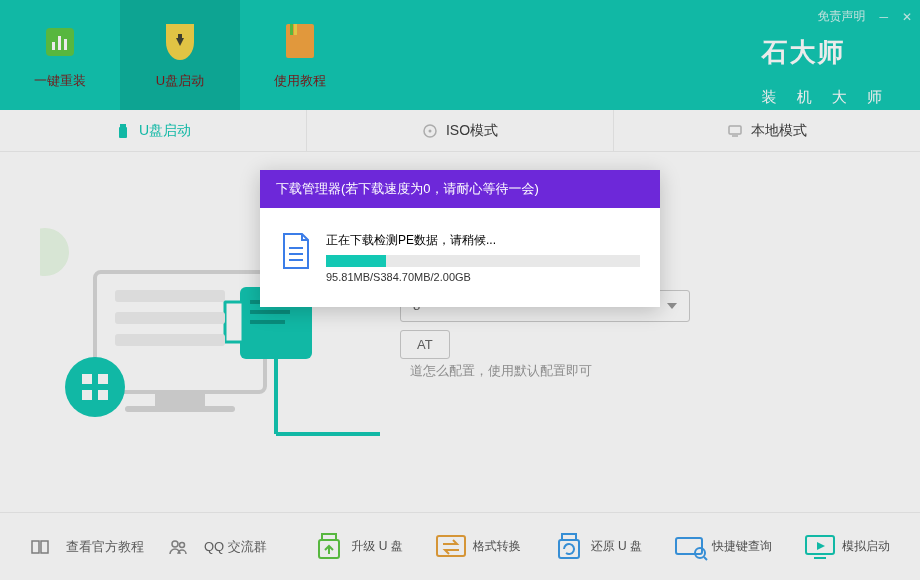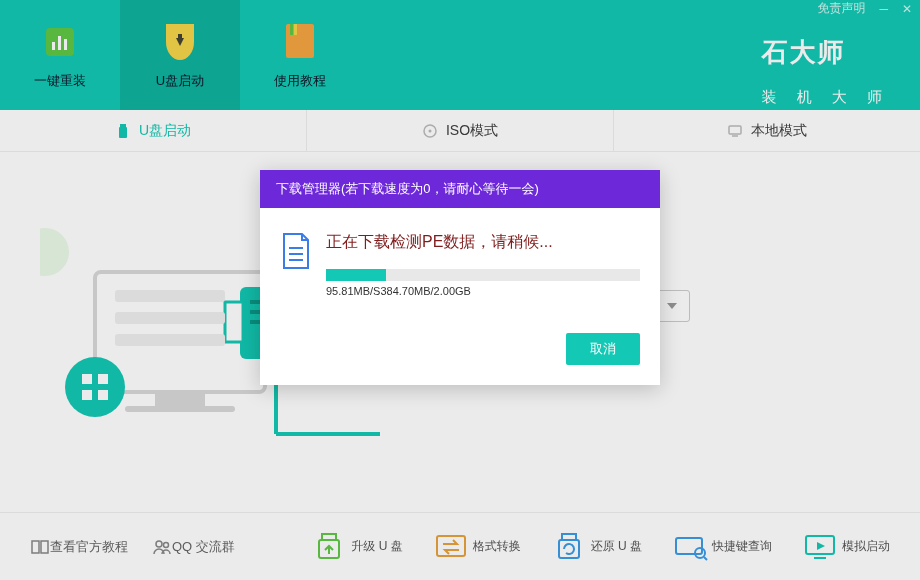--- a/index.html
+++ b/index.html
@@ -1,53 +1,53 @@
 <!DOCTYPE html>
 <html><head>
 <meta charset="utf-8">
 <style>
 *{margin:0;padding:0;box-sizing:border-box;font-family:"Microsoft YaHei",sans-serif}
 body{width:920px;height:580px;overflow:hidden;background:#fff;position:relative}
 .header{height:110px;background:#13c8b4;display:flex;position:relative}
 .nav-tabs{display:flex;height:100%}
-.nav-tab{width:120px;display:flex;flex-direction:column;align-items:center;justify-content:center;gap:8px;color:#0f172a;cursor:pointer}
+.nav-tab{width:120px;display:flex;flex-direction:column;align-items:center;justify-content:center;gap:8px;color:#7f1d1d;cursor:pointer}
 .nav-tab.active{background:#0fb29f}
 .nav-tab .icon-box{width:44px;height:44px;display:flex;align-items:center;justify-content:center}
 .nav-tab span{font-size:13px}
 .brand{position:absolute;right:30px;top:35px;display:flex;align-items:center;gap:20px}
 .brand-text{color:#fff}
 .brand-text .line1{font-size:26px;font-weight:bold;letter-spacing:2px}
 .brand-text .line2{font-size:15px;letter-spacing:8px;margin-top:18px}
-.window-controls{position:absolute;right:8px;top:0;display:flex;align-items:center;gap:14px;color:#a0e8df;font-size:12px}
+.window-controls{position:absolute;right:8px;top:8px;display:flex;align-items:center;gap:14px;color:#a0e8df;font-size:12px}
 .window-controls .wc{cursor:pointer;color:#d0f5f0}
 .disclaimer{font-size:12px;color:#d0f5f0;cursor:pointer}
 .sub-tabs{height:42px;display:flex;border-bottom:1px solid #eee}
 .sub-tab{flex:1;display:flex;align-items:center;justify-content:center;gap:8px;font-size:14px;color:#404040;cursor:pointer;border-right:1px solid #eee}
 .sub-tab:last-child{border-right:none}
 .sub-tab.active{color:#13c8b4}
 .content{position:relative;height:360px;display:flex;align-items:center;padding:0 40px}
 .illust{flex:0 0 340px;height:280px;position:relative}
 .form-area{flex:1;padding-left:20px}
 .hint-text{color:#999;font-size:13px;padding-left:10px;line-height:1.8}
 .dropdown{width:290px;height:32px;border:1px solid #ccc;border-radius:3px;display:flex;align-items:center;justify-content:space-between;padding:0 12px;color:#666;font-size:13px;margin:8px 0;cursor:pointer;background:#fff}
 .btn-area{display:flex;gap:12px;align-items:center}
 .btn-default{border:1px solid #ccc;border-radius:3px;padding:6px 16px;font-size:13px;color:#666;cursor:pointer;background:#fff}
 .bottom-bar{height:68px;border-top:1px solid #eee;display:flex;align-items:center;padding:0 30px}
 .bottom-left{display:flex;gap:24px}
-.bottom-link{display:flex;align-items:center;gap:0;color:#666;font-size:13px;cursor:pointer}
+.bottom-link{display:flex;align-items:center;gap:16px;color:#666;font-size:13px;cursor:pointer}
 .bottom-right{margin-left:auto;display:flex;gap:30px}
 .tool-item{display:flex;flex-direction:row;align-items:center;gap:4px;cursor:pointer;color:#555;font-size:12px}
 .tool-item svg{width:36px;height:30px}
 .modal-overlay{position:absolute;inset:0;background:rgba(0,0,0,0.08);display:flex;align-items:flex-start;justify-content:center;padding-top:170px}
 .modal{width:400px;background:#fff;box-shadow:0 4px 20px rgba(0,0,0,0.2)}
 .modal-header{background:#6d28d9;color:#fff;padding:10px 16px;font-size:13px}
 .modal-body{padding:24px 20px;display:flex;align-items:flex-start;gap:14px}
 .doc-icon{flex:0 0 32px}
 .progress-area{flex:1}
-.progress-text{font-size:16px;color:#7f1d1d;margin-bottom:16px}
+.progress-text{font-size:12px;color:#000000;margin-bottom:6px}
 .progress-bar{height:12px;background:#e8e8e8;position:relative;margin-bottom:4px}
 .progress-fill{position:absolute;left:0;top:0;height:100%;background:#13c8b4}
 .progress-stats{display:flex;font-size:11px;color:#333;font-family:SimSun,monospace}
 .modal-footer{padding:12px 20px 20px;display:flex;justify-content:flex-end}
 .btn-cancel{background:#13c8b4;color:#fff;border:none;padding:7px 24px;font-size:13px;cursor:pointer;border-radius:2px}
 .chev{width:0;height:0;border-left:5px solid transparent;border-right:5px solid transparent;border-top:6px solid #999}
 </style>
 </head>
 <body>
 
@@ -241,17 +241,14 @@
         <div class="progress-text">正在下载检测PE数据，请稍候...</div>
         <div class="progress-bar">
           <div class="progress-fill" id="pfill" style="width: 19%;"></div>
         </div>
         <div class="progress-stats">
           <span>95.81MB/S</span>
           <span>384.70MB/2.00GB</span>
         </div>
       </div>
     </div>
-    <div class="modal-footer">
-      <button class="btn-cancel">取消</button>
-    </div>
   </div>
 </div>
 
 </body></html>

